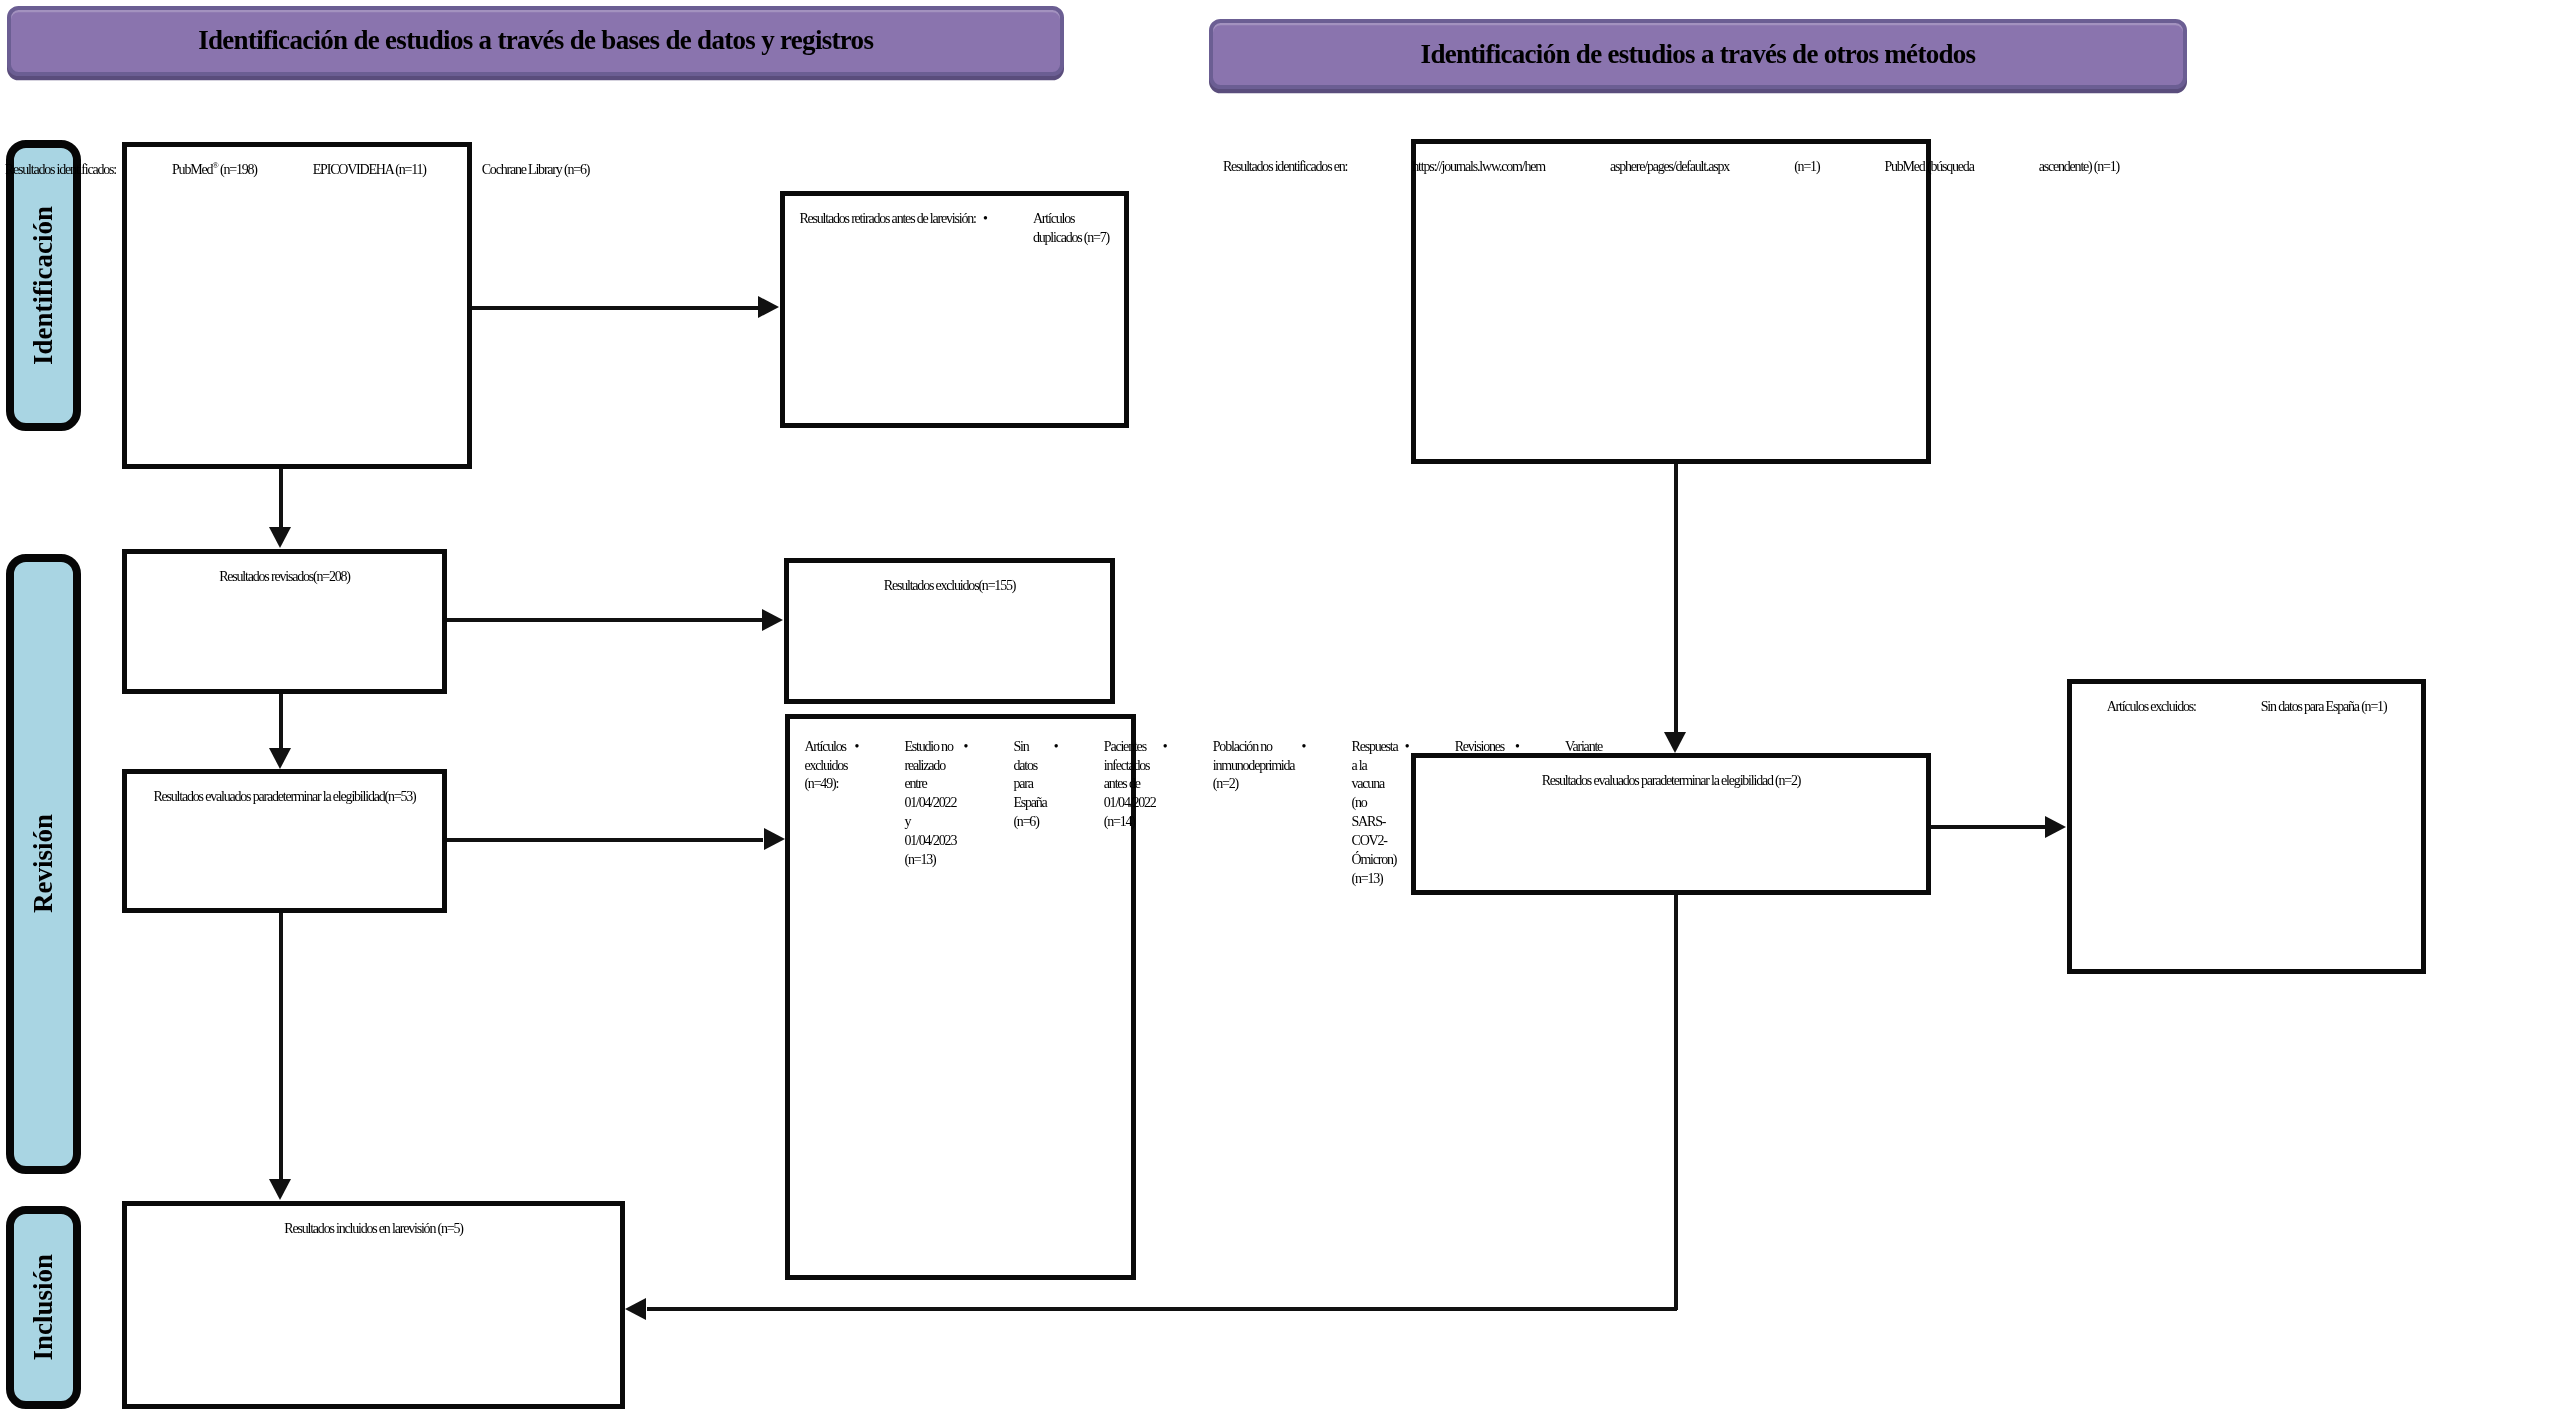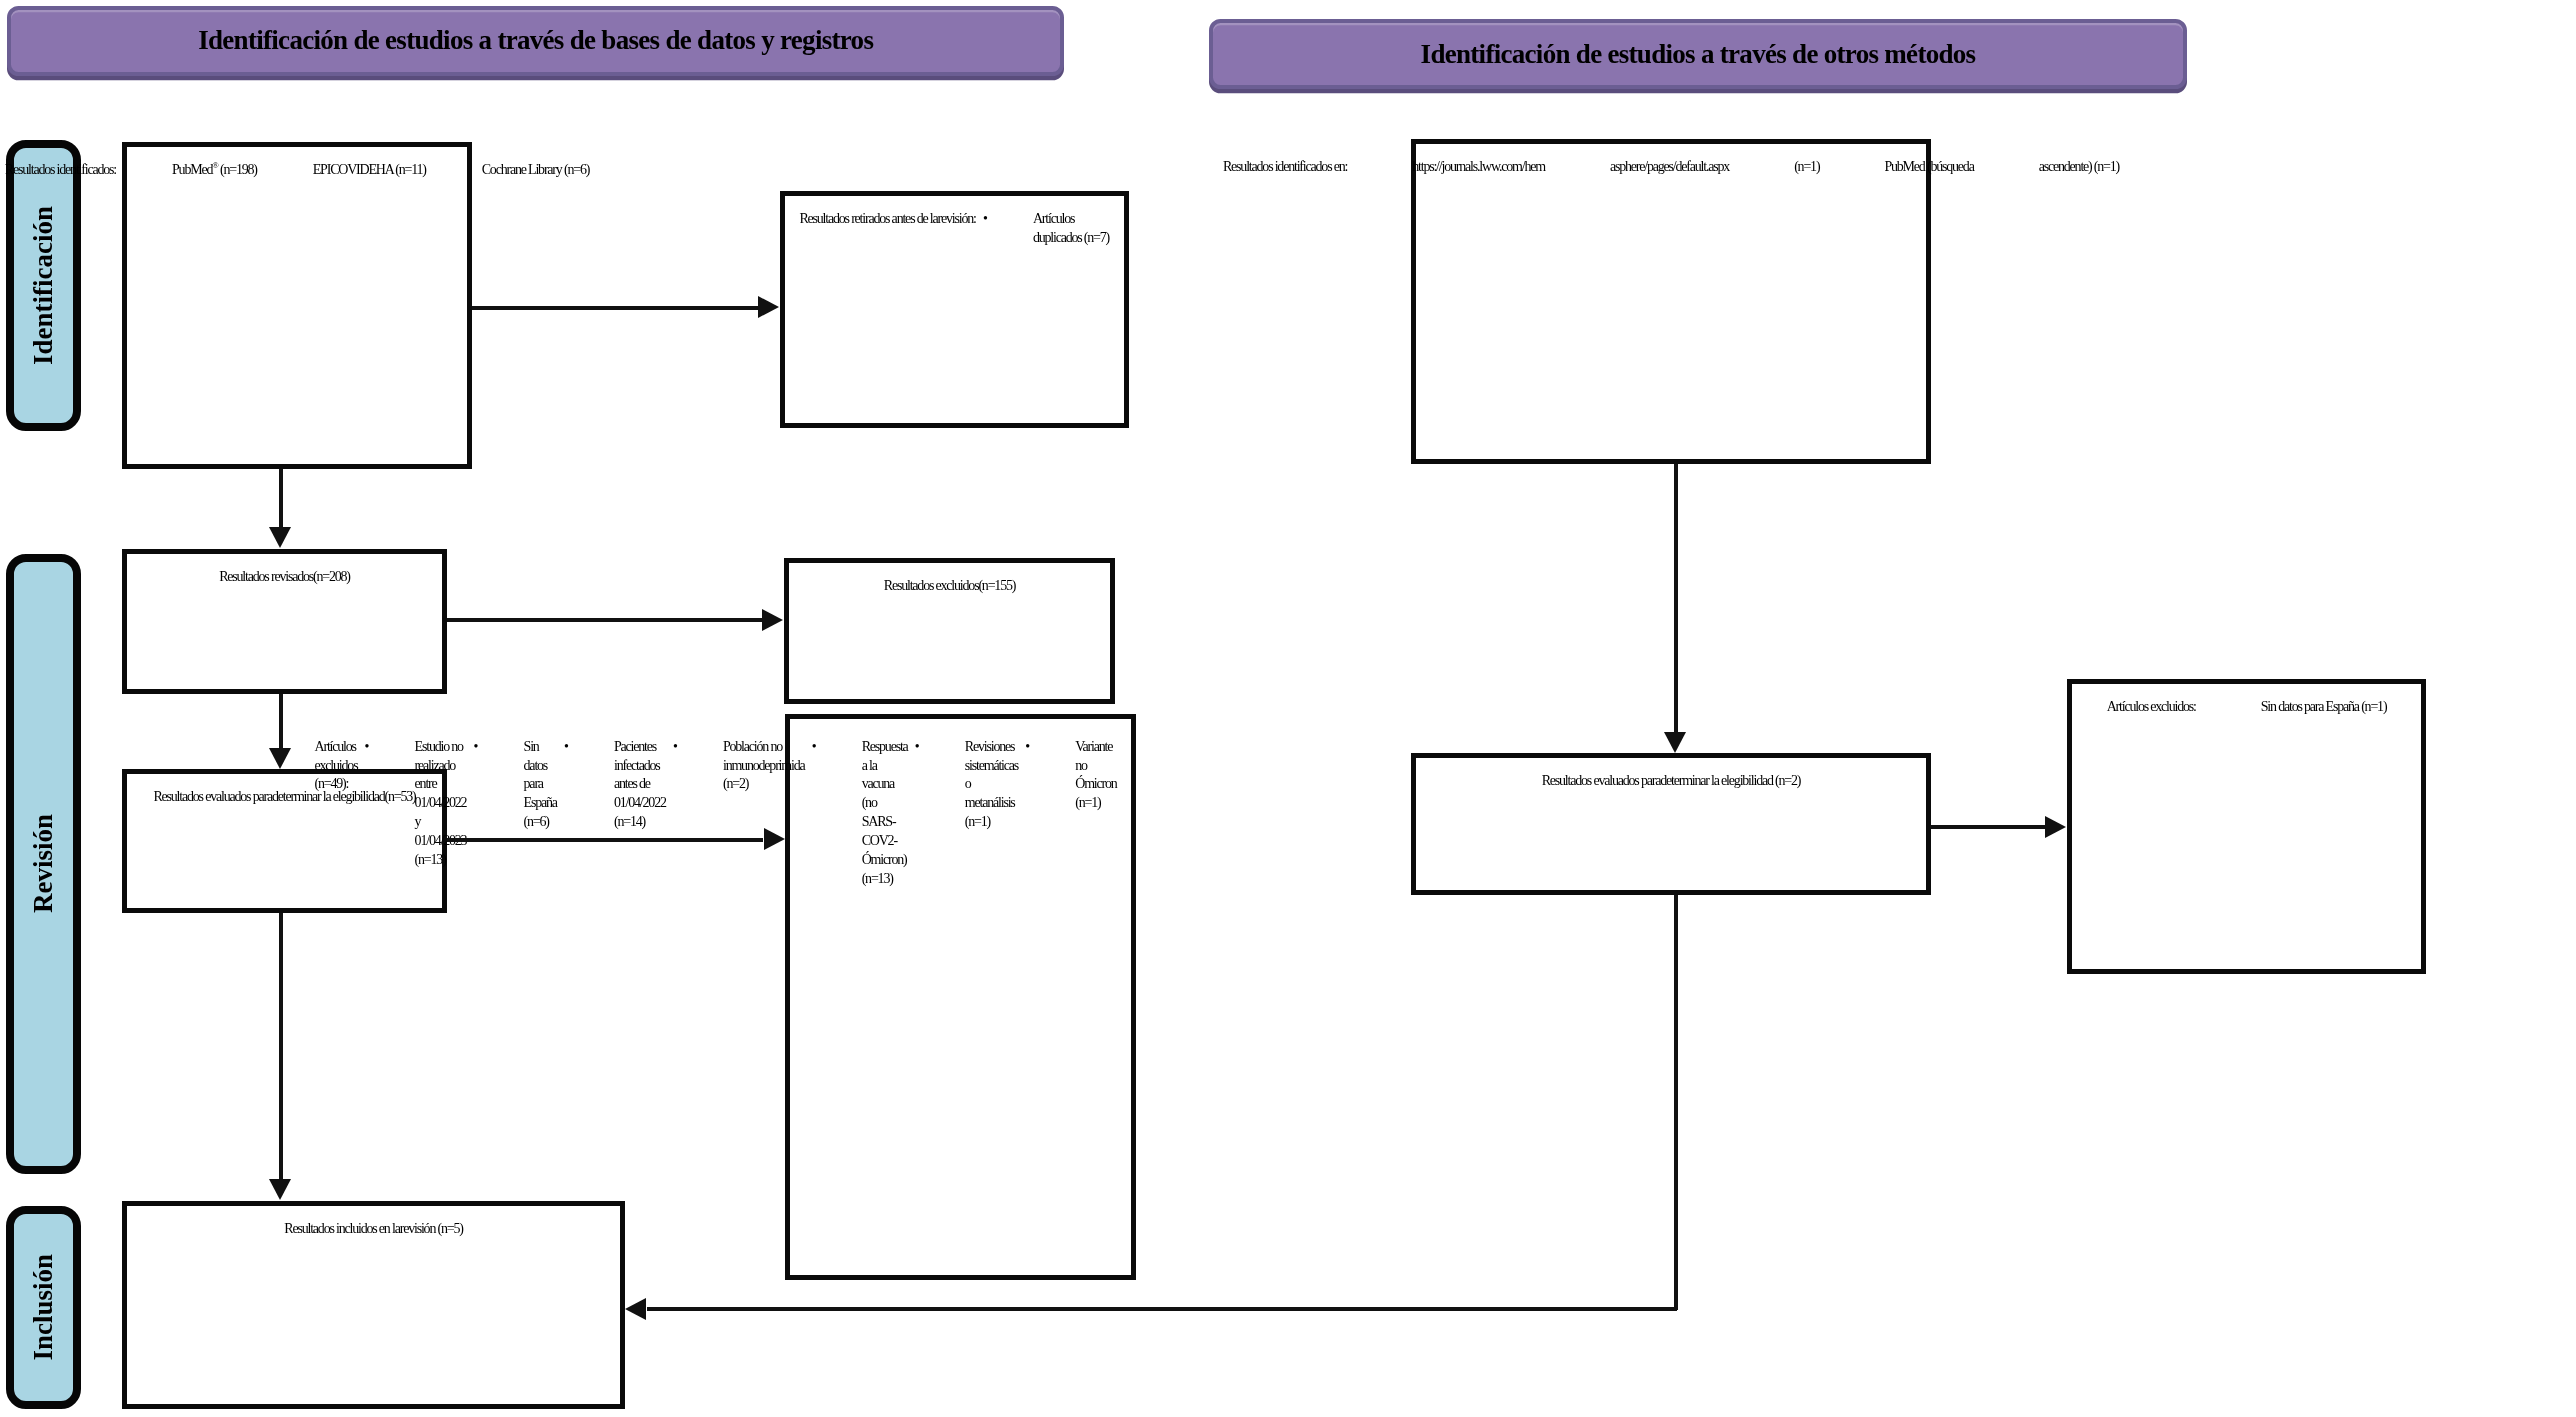--- a/index.html
+++ b/index.html
@@ -26,21 +26,21 @@
     font-weight:bold;font-size:27px;letter-spacing:0;white-space:nowrap;
   }
   
   .box{
     position:absolute;box-sizing:border-box;background:#fff;
     border:5.8px solid #0a0a0a;
     font-size:14px;line-height:1.35;letter-spacing:-1.2px;
     display:flex;justify-content:center;
     padding:14.4px 14.4px;
   }
-  .box.top{justify-content:flex-end;padding-top:18.7px;}
+  .box.top{justify-content:flex-start;padding-top:18.7px;}
   .bline{white-space:nowrap;}
   .indent{padding-left:56px;}
   .indent-lg{padding-left:65px;}
   .brow{display:flex;align-items:flex-start;}
   .brow .bullet{flex:0 0 50px;padding-left:7.2px;white-space:nowrap;}
   .brow .btext{flex:1 1 auto;}
   sup{font-size:0.62em;line-height:0;vertical-align:super;}
   
   .vline,.hline{position:absolute;background:#111;}
   .vline{width:3.6px;}

